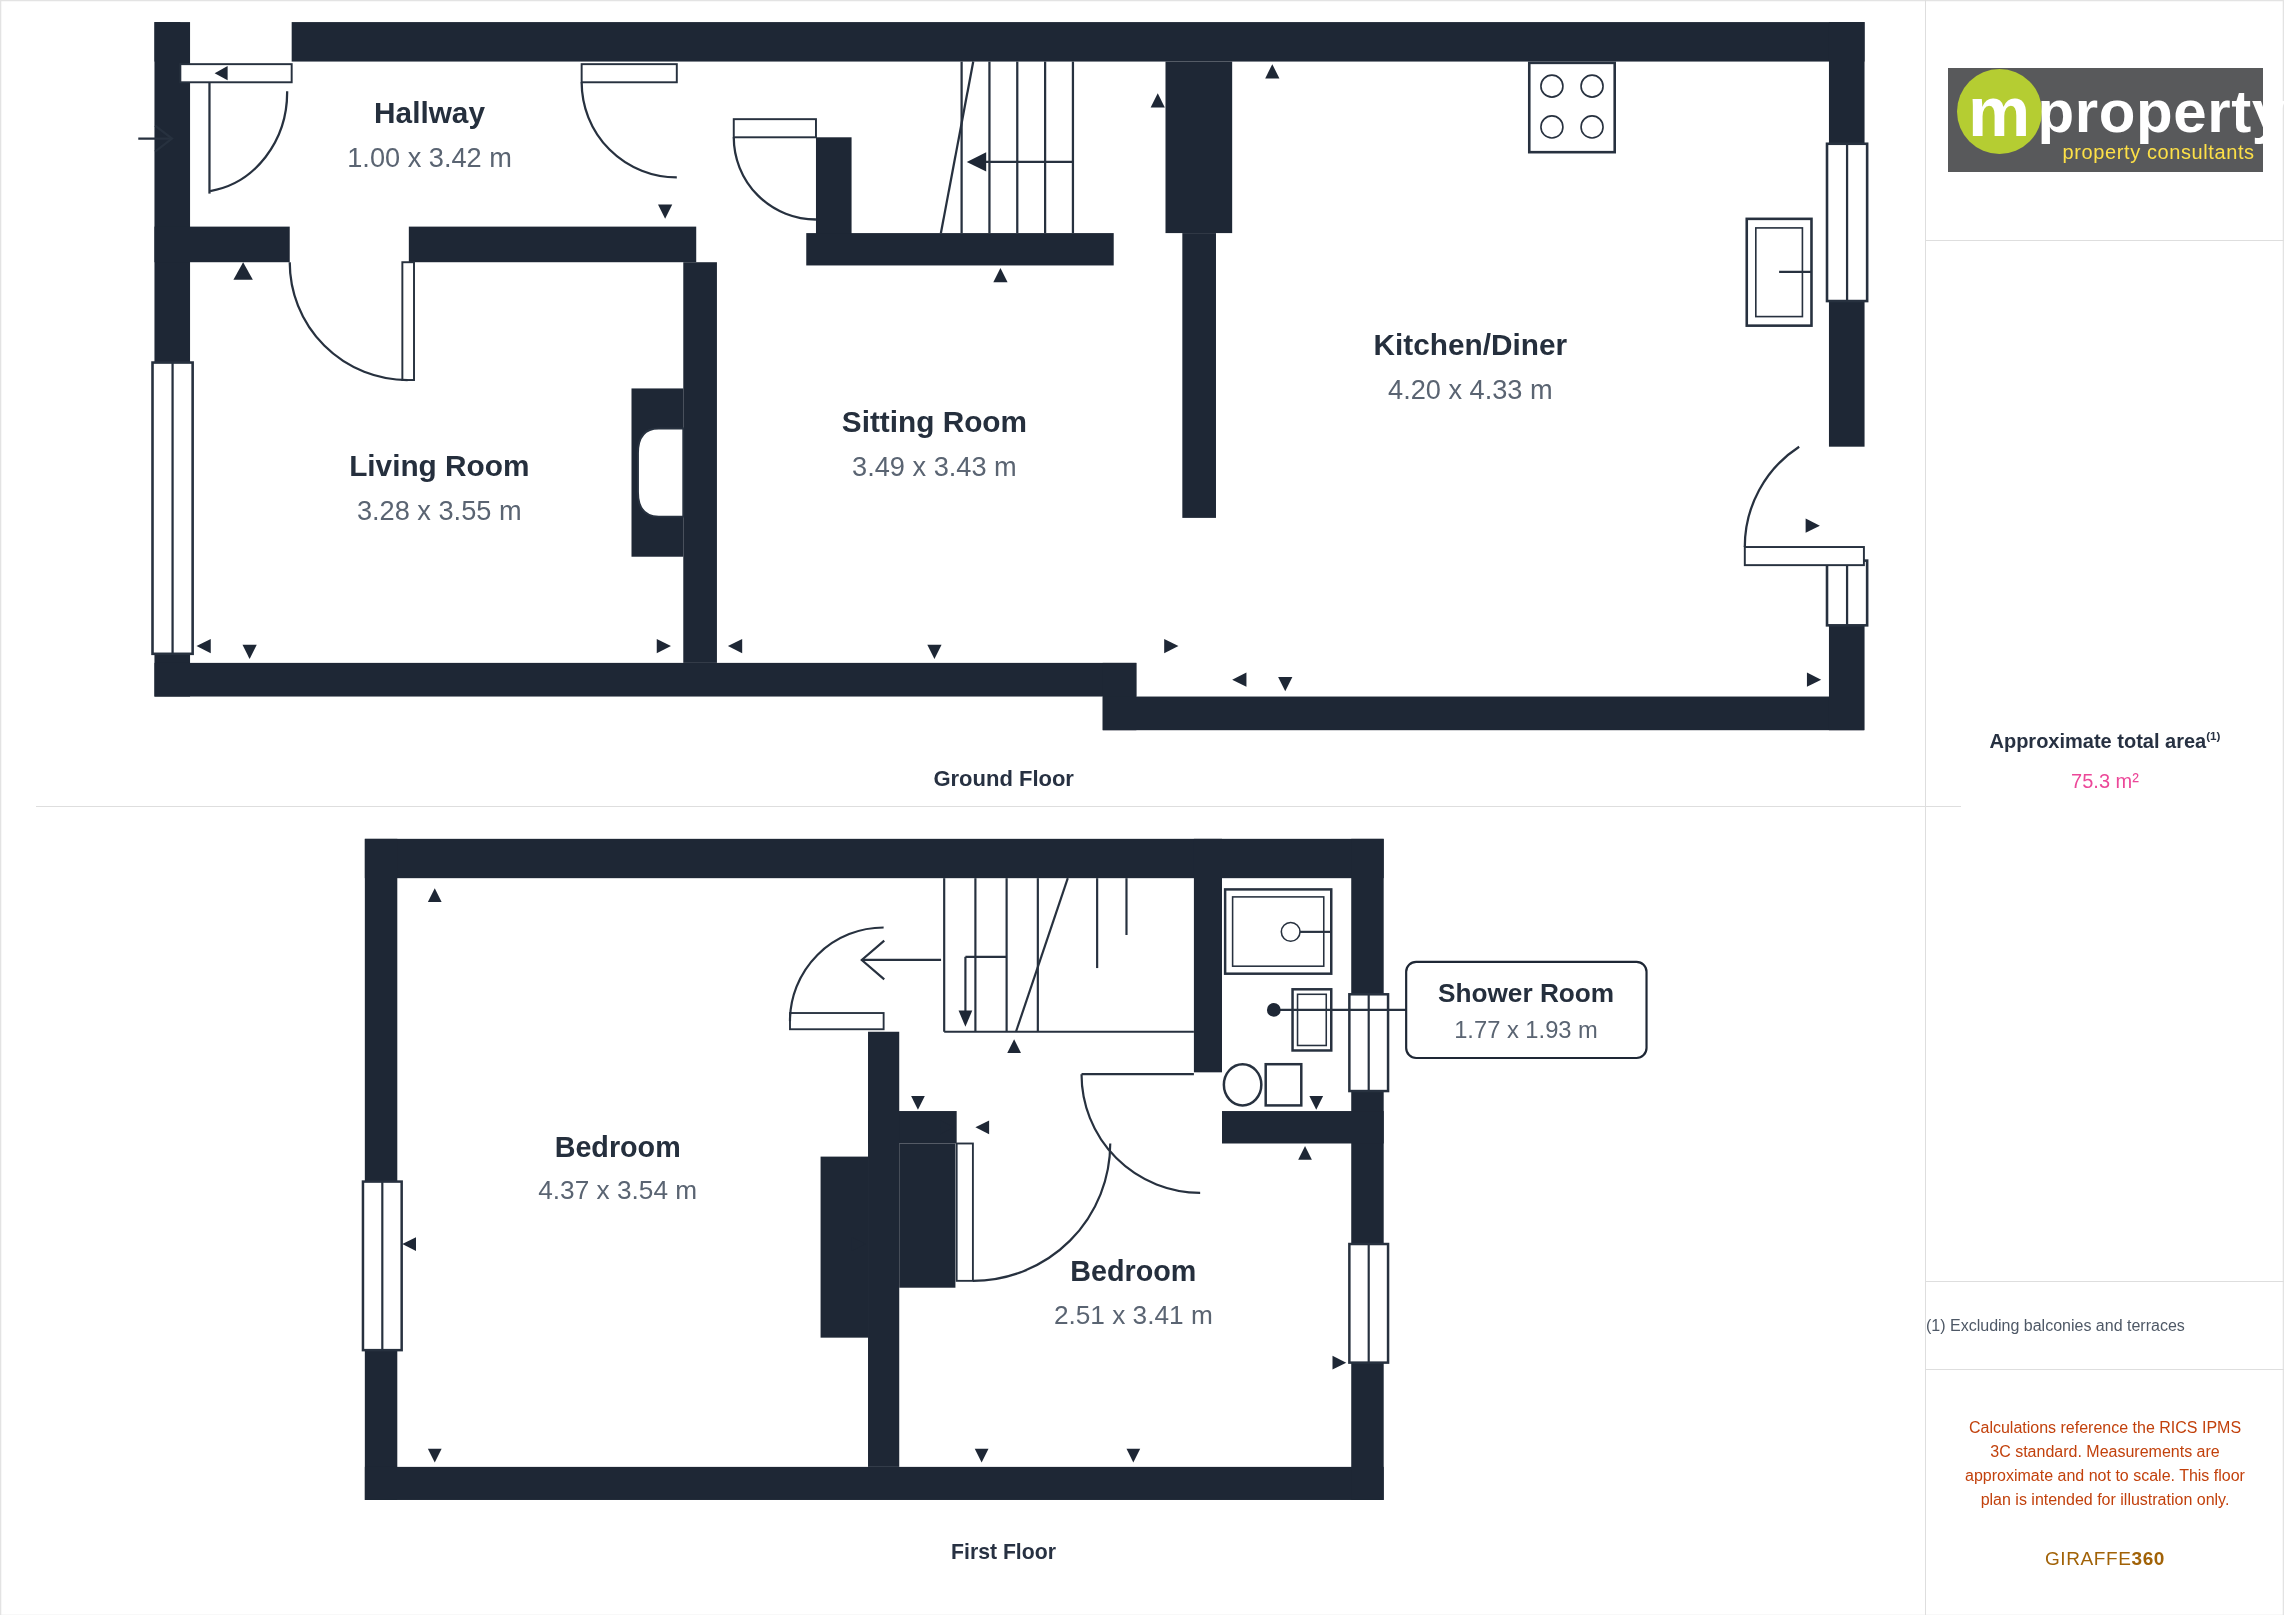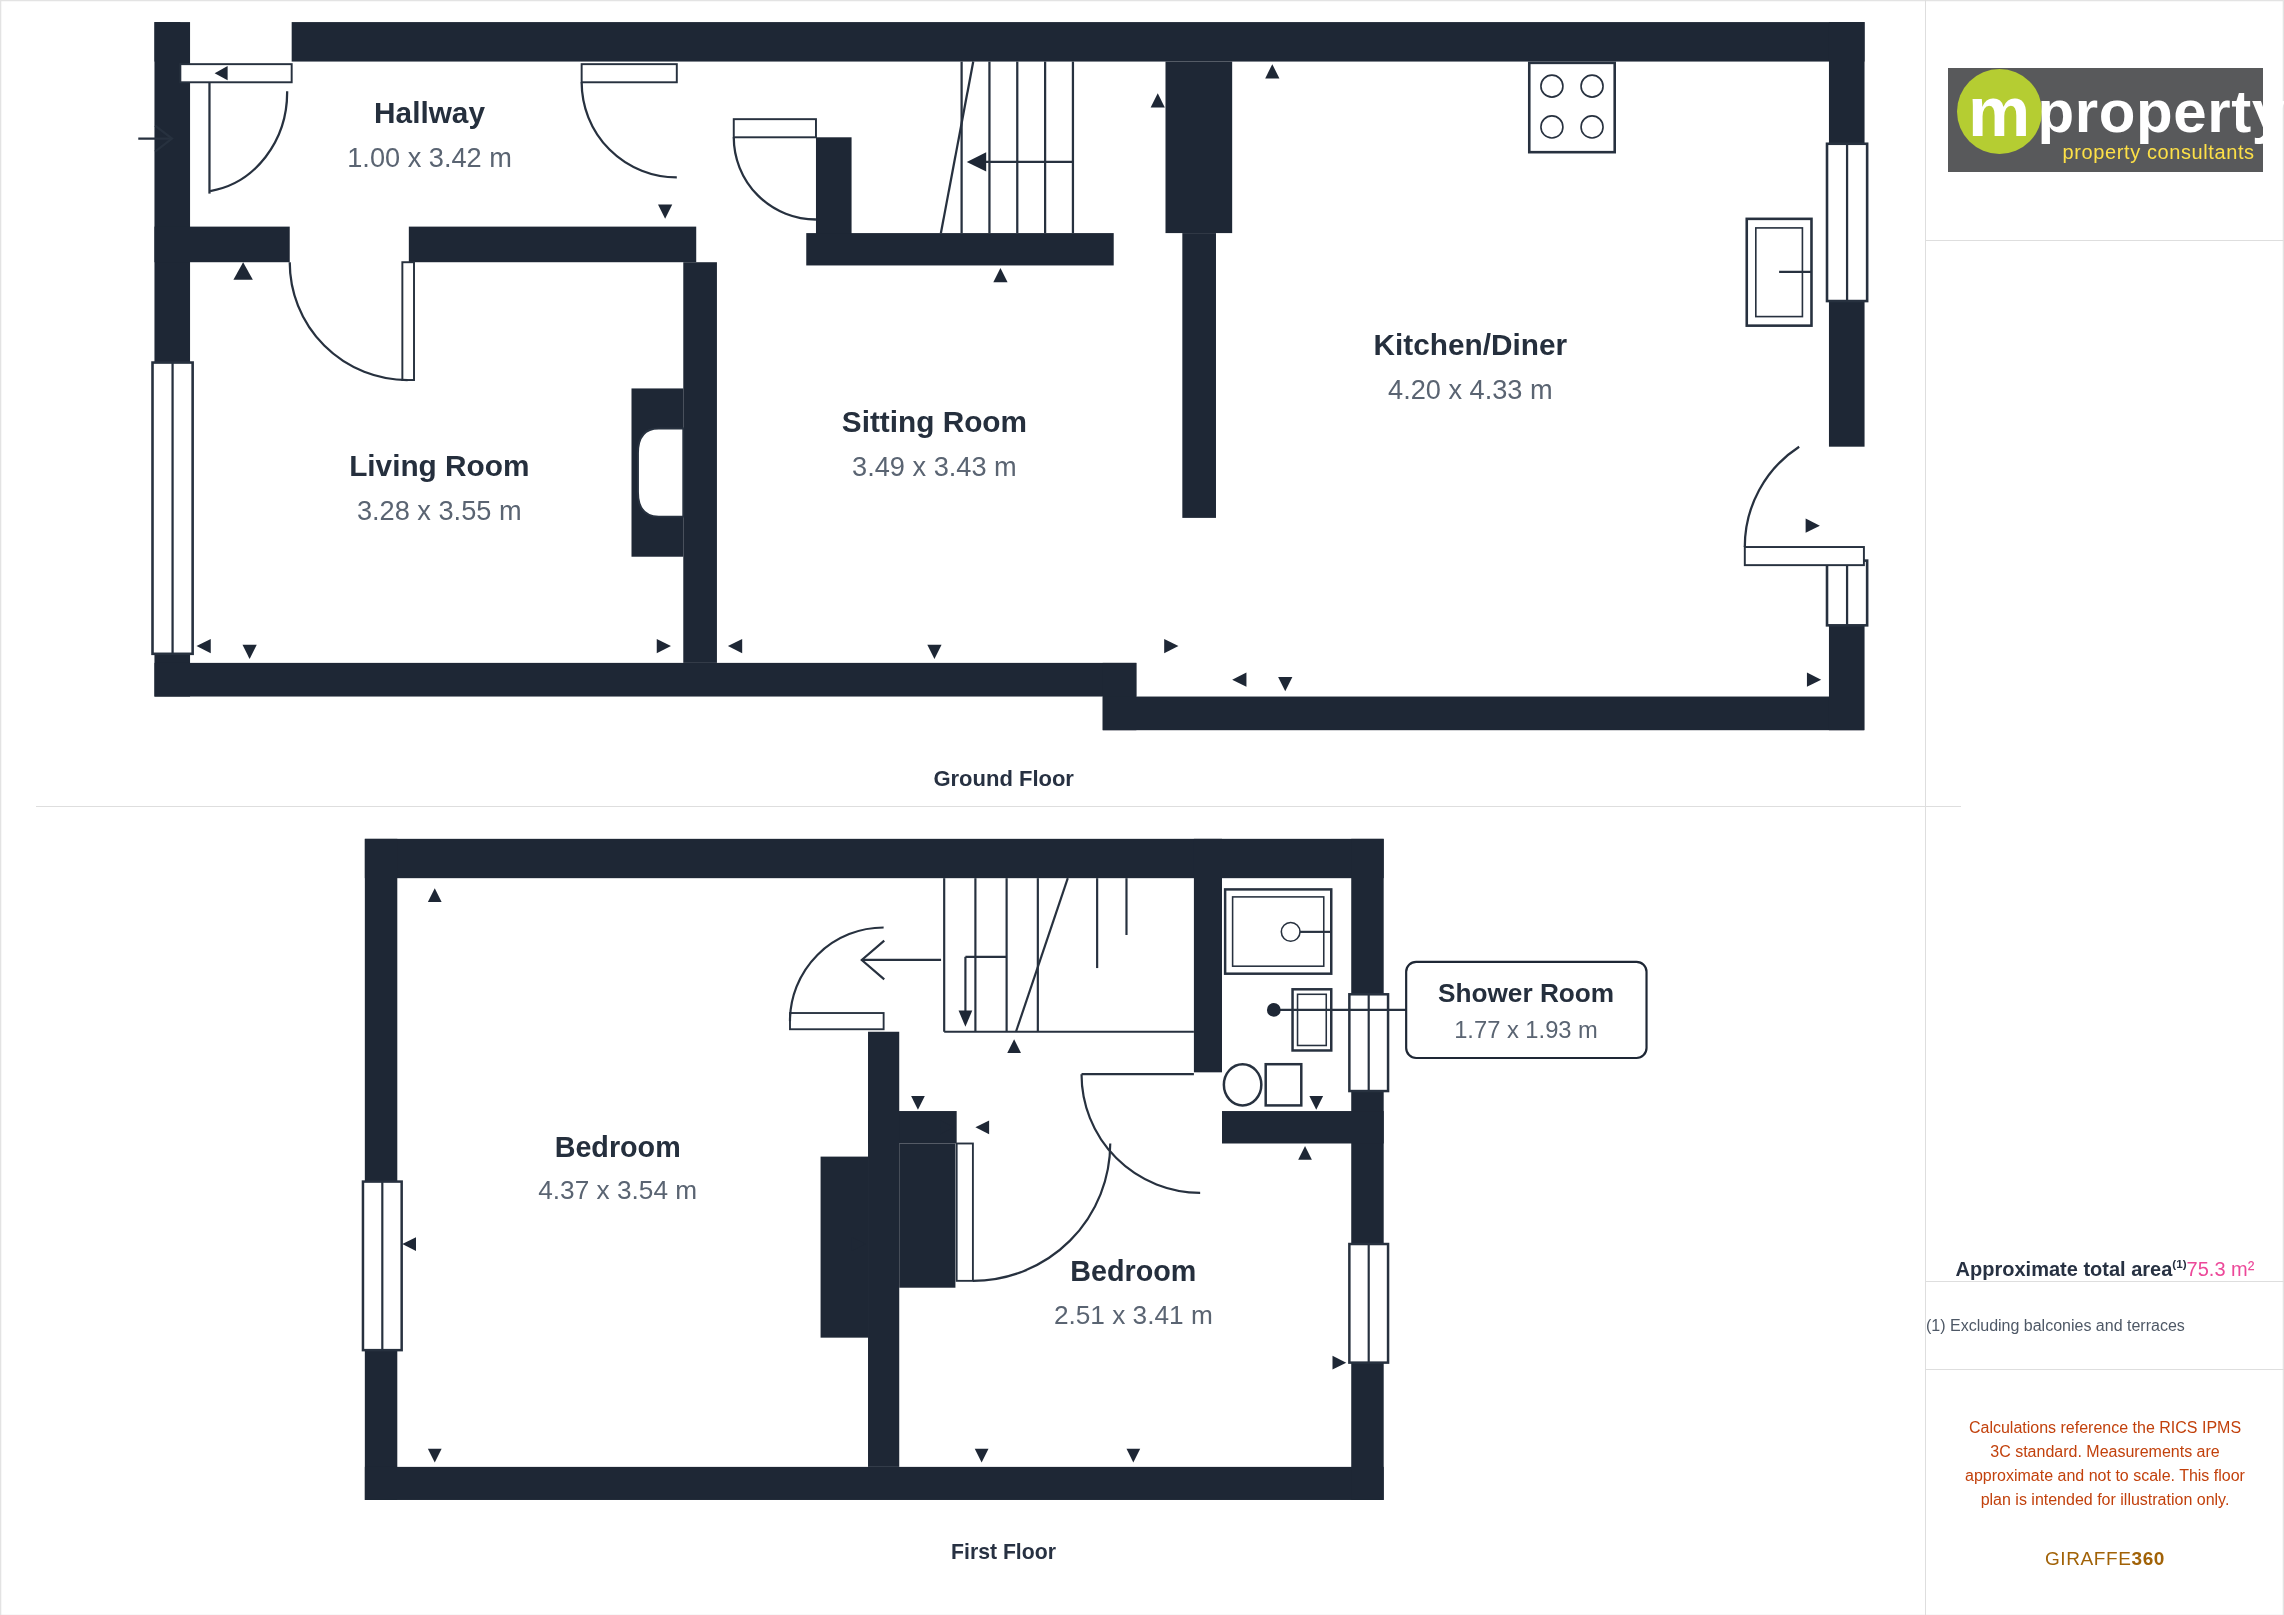--- a/index.html
+++ b/index.html
@@ -13,21 +13,21 @@
   .sidebar{position:absolute;left:1925px;top:0;width:359px;height:1616px;box-sizing:border-box;
            border-left:1.3px solid #dedede;display:flex;flex-direction:column;}
   .logo-section{height:240px;box-sizing:border-box;display:flex;align-items:center;justify-content:center;}
   .logo-box{position:relative;width:315px;height:104px;background:#58595b;}
   .logo-row{position:absolute;left:9px;top:1.3px;display:flex;align-items:center;}
   .logo-circle{width:85px;height:85px;border-radius:50%;background:#b5cd32;color:#fff;
                display:flex;align-items:center;justify-content:center;font-size:70px;font-weight:700;line-height:1;}
   .logo-rest{color:#fff;font-size:60px;font-weight:700;letter-spacing:0.6px;margin-left:-3.9px;}
   .logo-tagline{position:absolute;right:7.8px;bottom:7.8px;color:#fde047;font-size:20px;letter-spacing:0.6px;}
   .area-section{flex:0 0 1041px;box-sizing:border-box;border-top:1.3px solid #dedede;
-                display:flex;flex-direction:row;align-items:flex-end;justify-content:center;text-align:center;}
+                display:flex;flex-direction:column;align-items:center;justify-content:center;text-align:center;}
   .area-title{color:#273142;font-size:20px;font-weight:700;}
   .area-title sup{font-size:11.7px;font-weight:700;}
   .area-value{color:#ec4899;font-size:20px;margin-top:17px;}
   .footnote-section{flex:0 0 88px;box-sizing:border-box;border-top:1.3px solid #dedede;
                     display:flex;align-items:center;justify-content:flex-start;text-align:center;}
   .footnote-section p{margin:0;color:#4e5866;font-size:16px;}
   .calc-section{flex:1;box-sizing:border-box;border-top:1.3px solid #dedede;
                 display:flex;flex-direction:column;align-items:center;justify-content:center;text-align:center;}
   .calc-section p{margin:0;width:280px;color:#c2410c;font-size:16px;line-height:24px;}
   .giraffe{margin-top:36px;color:#a16207;font-size:19px;letter-spacing:0.6px;}

